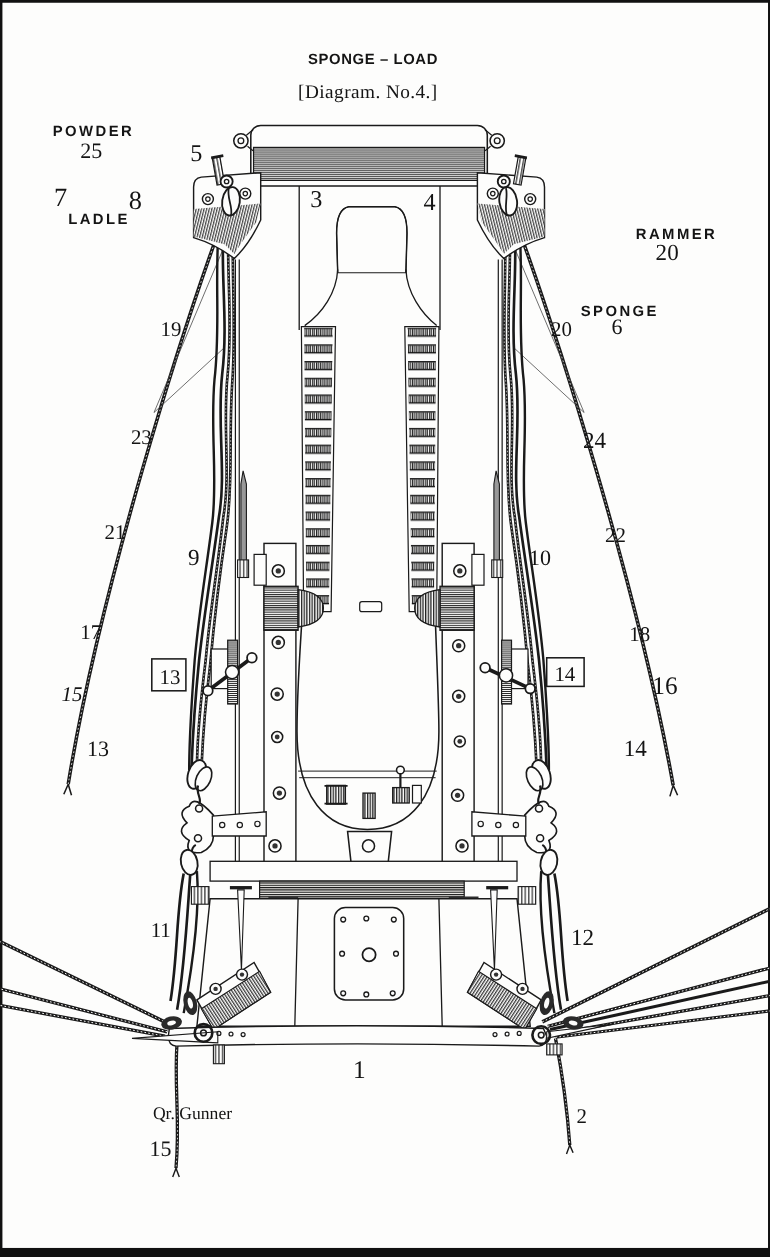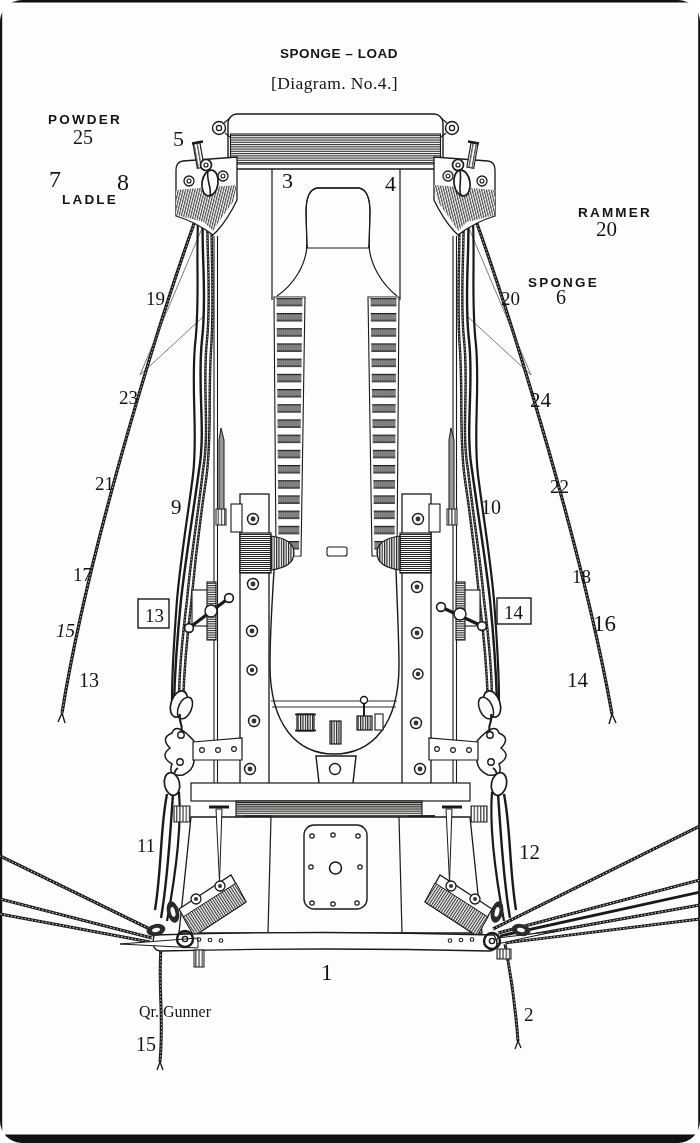--- a/index.html
+++ b/index.html
@@ -1,16 +1,16 @@
 <!DOCTYPE html>
 <html><head>
 <meta charset="utf-8">
 <style>
   html,body{margin:0;padding:0;background:#ffffff;}
-  #page{width:700px;height:1143px;position:relative;background:#fdfdfc;overflow:hidden;border-radius:22px;}
+  #page{width:700px;height:1143px;position:relative;background:#fdfdfc;overflow:hidden;}
   svg{display:block;}
   text{fill:#141414;}
   .cap{font-family:"Liberation Sans",sans-serif;font-weight:bold;letter-spacing:2.2px;font-size:13.5px;}
   .num{font-family:"Liberation Serif",serif;font-size:18px;}
   .ln{stroke:#1a1a1a;fill:none;}
   .wh{fill:#fdfdfc;stroke:#1a1a1a;}
 </style>
 </head>
 <body>
 <div id="page">

